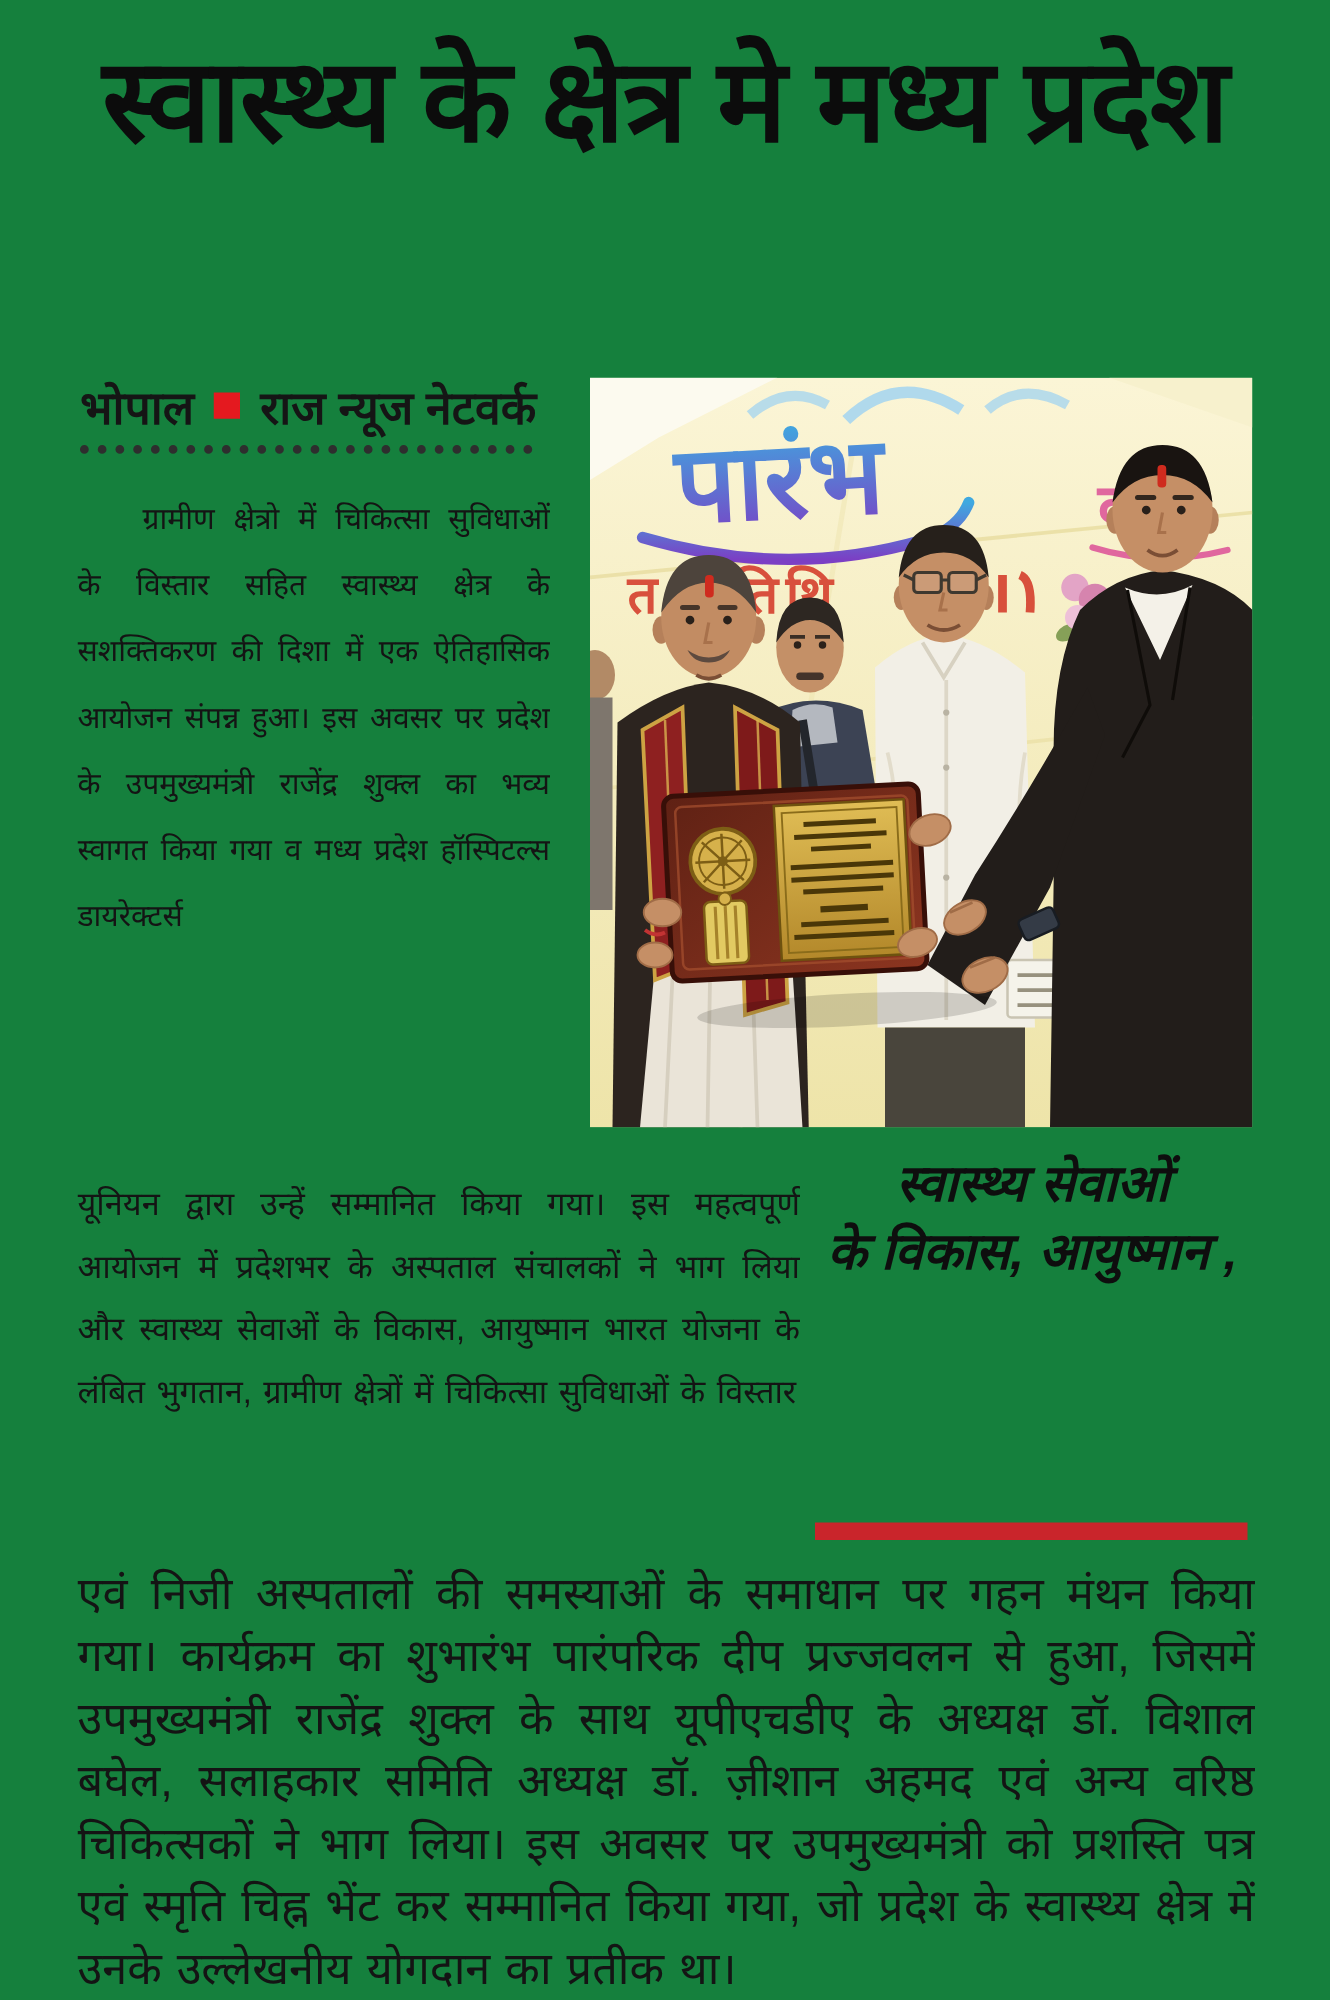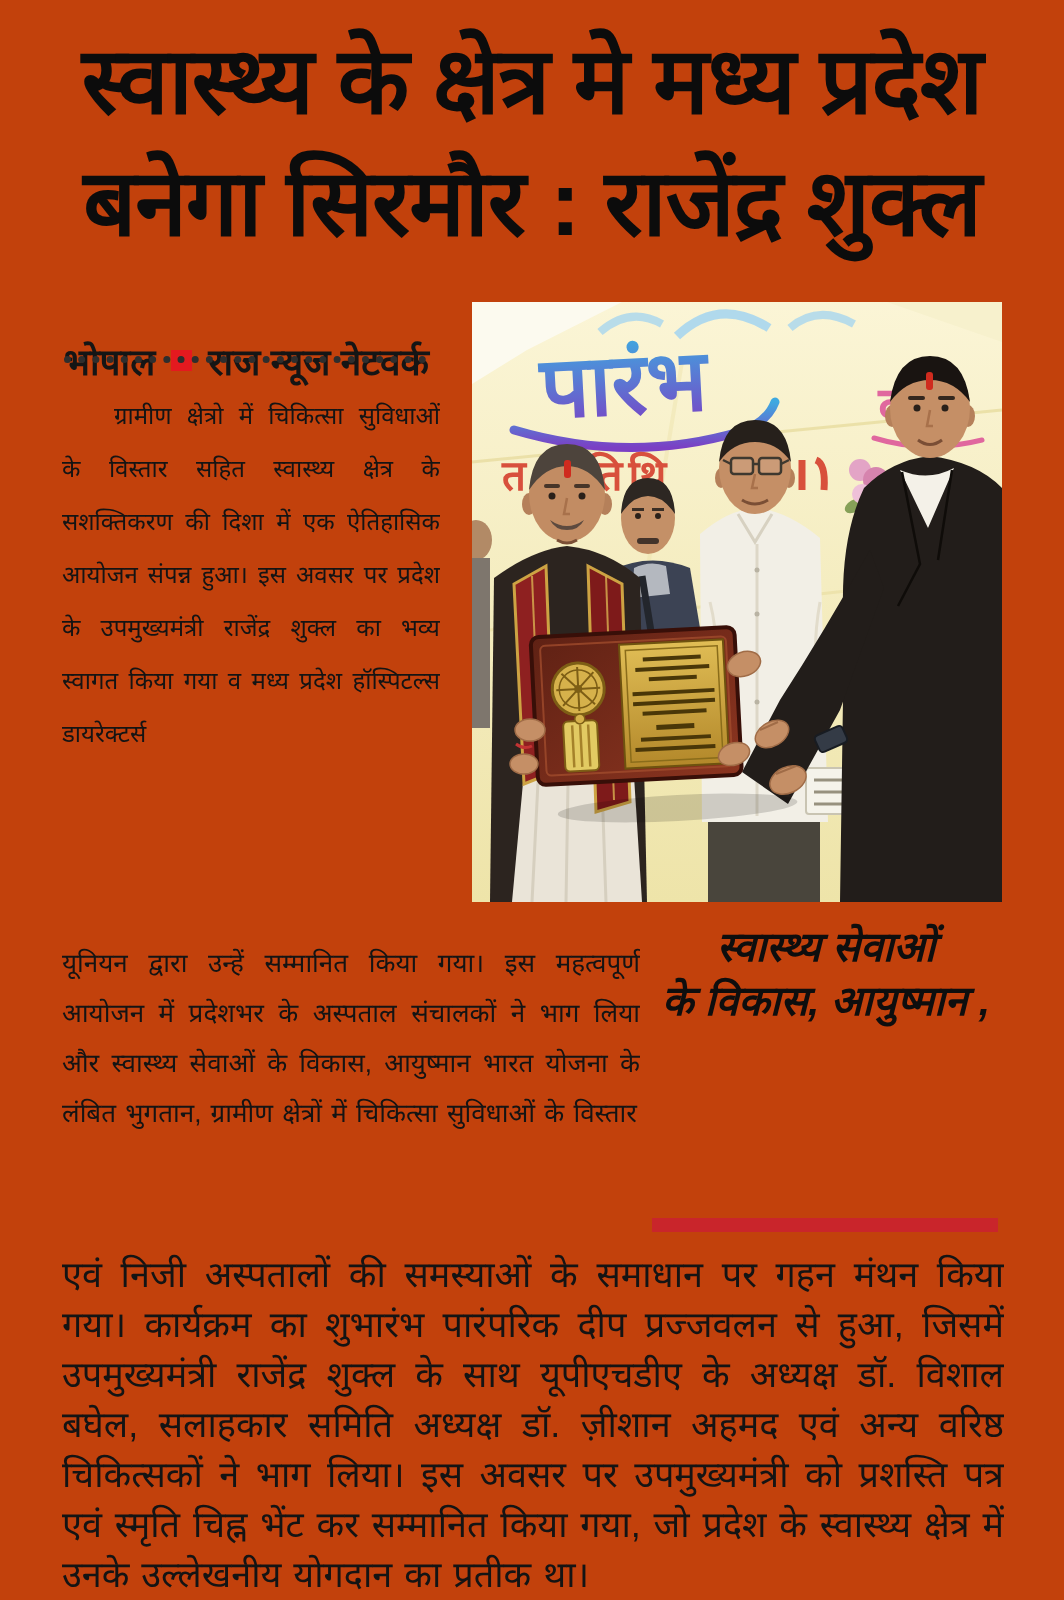--- a/index.html
+++ b/index.html
@@ -1,33 +1,33 @@
 <!DOCTYPE html>
 <html><head>
 <meta charset="utf-8">
 <style>
   html,body { margin:0; padding:0; background:#ffffff; }
   .page {
-    position:relative; width:1064px; height:1600px; background:#c2410c;
+    position:relative; width:1064px; height:1600px; background:#15803d;
     overflow:hidden; color:#111;
     font-family:"Liberation Sans","DejaVu Sans",sans-serif;
   }
 
   
   .headline {
     position:absolute; top:20px; left:8px; right:8px; margin:0;
     text-align:center; font-weight:800; font-size:93px; line-height:122px;
     color:#0c0c0c; letter-spacing:-1px;
   }
   .hl-line { display:block; white-space:nowrap; }
 
   
   .byline {
     position:absolute; left:64px; top:299px; display:flex; align-items:center;
-    gap:16px; font-size:37px; font-weight:700; color:#151515; white-space:nowrap;margin-top:36px;
+    gap:16px; font-size:37px; font-weight:700; color:#151515; white-space:nowrap;
   }
   .byline-bullet { width:21px; height:21px; background:#e4191f; flex:none; }
 
   .dotted-divider {
     position:absolute; left:64px; top:356px; width:362px; height:0;
     border-bottom:7px dotted #2e2e2e;
   }
 
   
   .para {
@@ -56,21 +56,20 @@
   }
   .photo-frame svg { display:block; width:100%; height:100%; }
 </style>
 </head>
 <body>
 
 <div class="page">
 
   <h1 class="headline">
     <span class="hl-line">स्वास्थ्य के क्षेत्र मे मध्य प्रदेश</span>
-    <span class="hl-line">बनेगा सिरमौर : राजेंद्र शुक्ल</span>
   </h1>
 
   <div class="byline">
     <span>भोपाल</span>
     <span class="byline-bullet"></span>
     <span>राज न्यूज नेटवर्क</span>
   </div>
 
   <div class="dotted-divider"></div>
 

